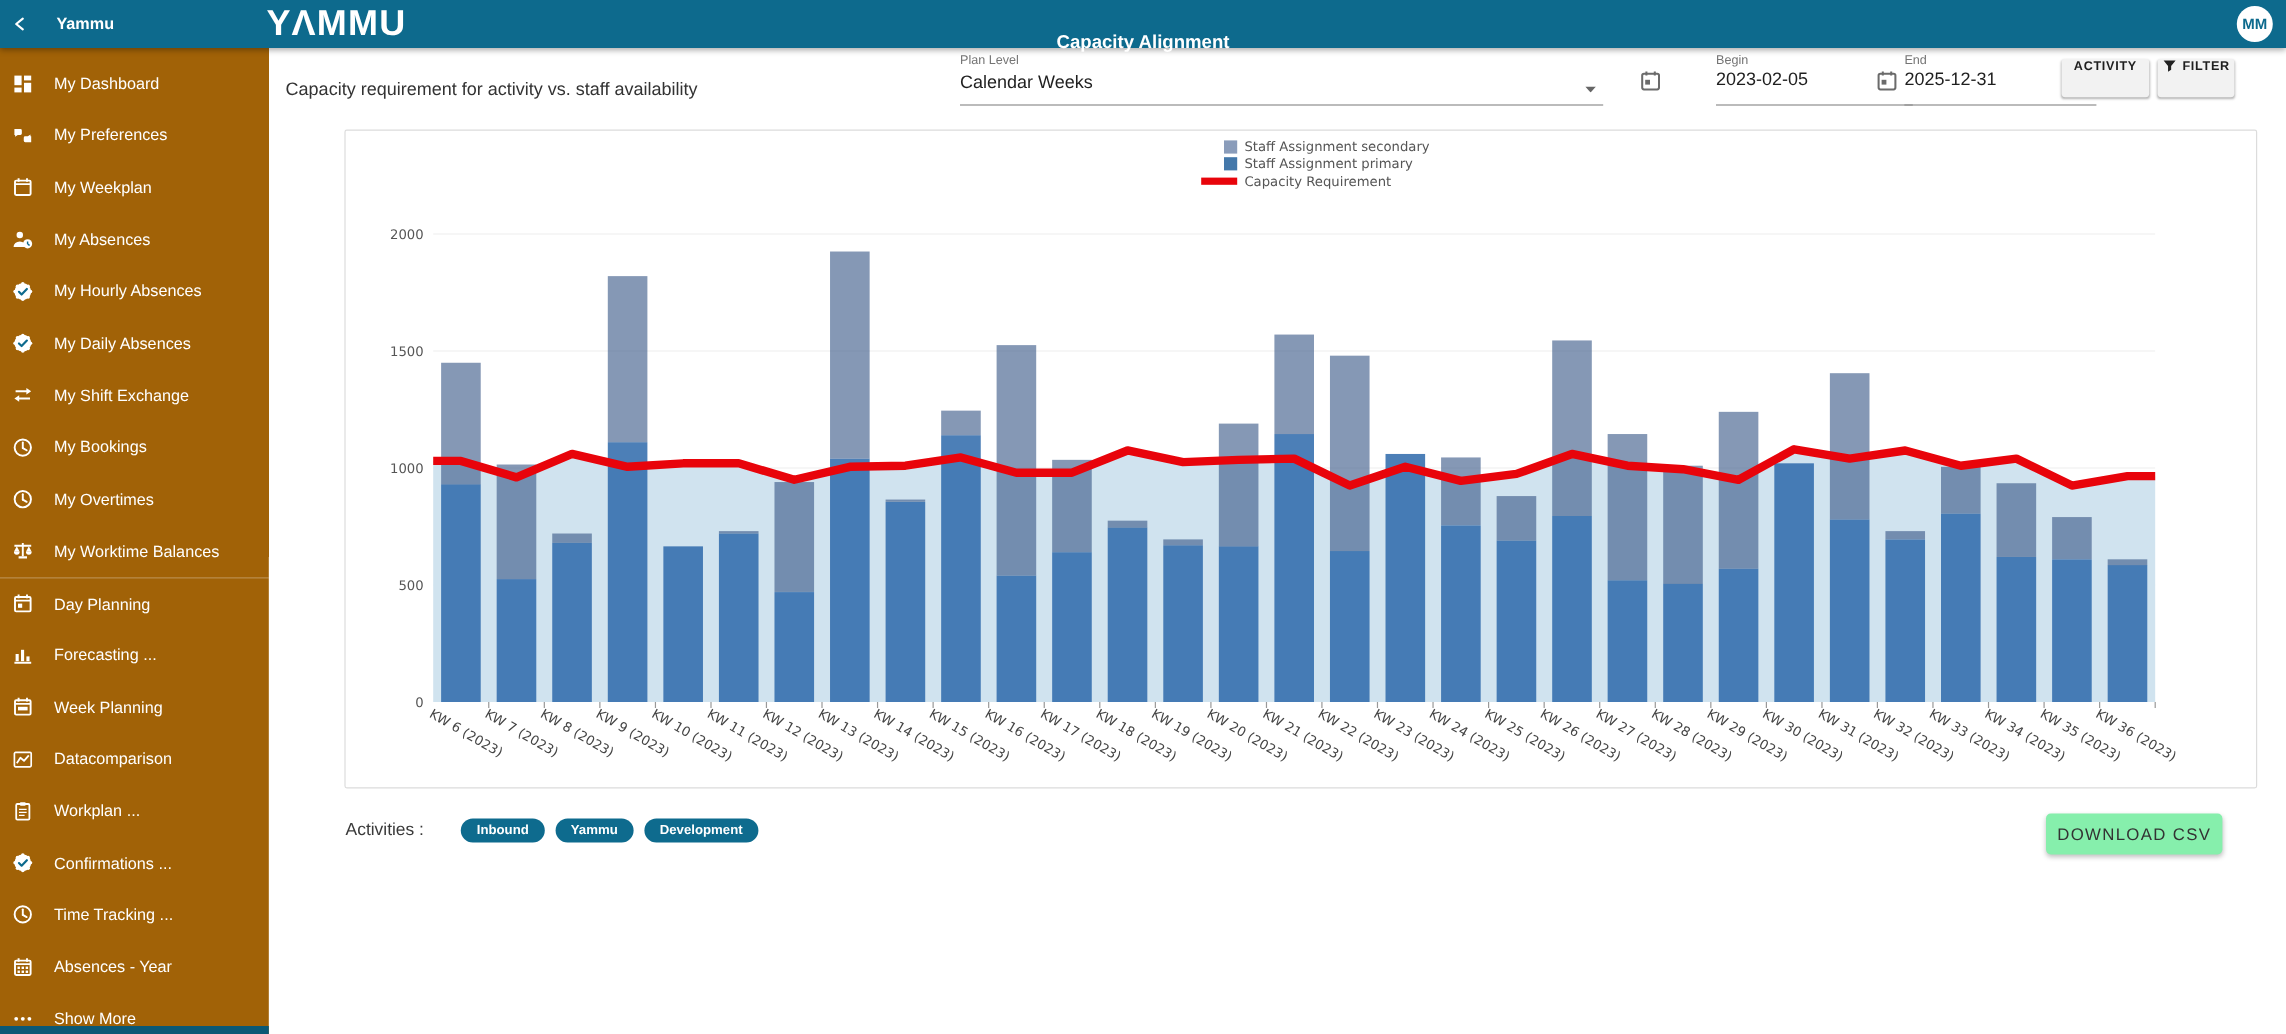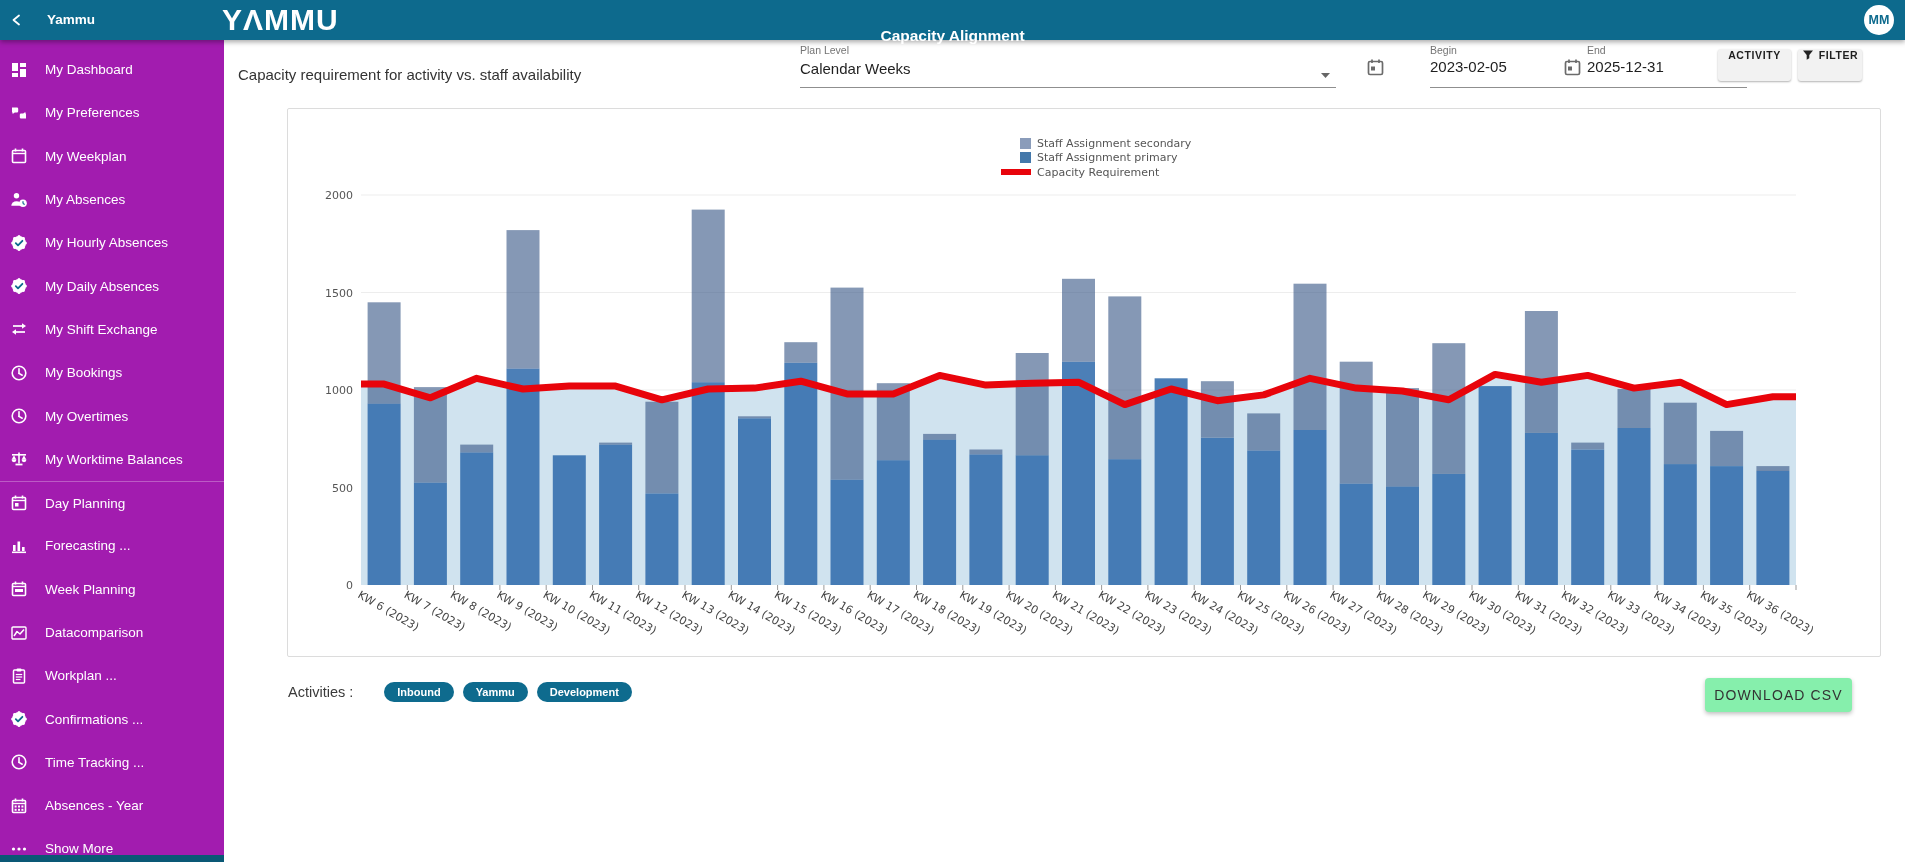--- a/index.html
+++ b/index.html
@@ -19,21 +19,21 @@
              font-family:"Liberation Sans",sans-serif; font-size:10.5px; font-weight:bold; color:#1f1f1f;
              letter-spacing:.6px; display:flex; justify-content:center; gap:5px;
              cursor:pointer; box-shadow:0 1px 2px rgba(0,0,0,.3);margin-top:40px; }
   .activity-btn { right:114px; width:73px; }
   .filter-btn  { right:43px;  width:64px; }
   .avatar { position:absolute; right:11px; top:5px; width:30px; height:30px; border-radius:50%;
             background:#fff; color:#0d6a8d; font-size:12.5px; font-weight:bold;
             display:flex; align-items:center; justify-content:center; cursor:pointer; }
 
   
-  .sidebar { position:fixed; left:0; top:40px; width:224px; height:822px; background:#a21caf; z-index:10; }
+  .sidebar { position:fixed; left:0; top:40px; width:224px; height:822px; background:#a16207; z-index:10; }
   .side-menu { padding-top:8px; }
   .side-item { height:43.3px; display:flex; align-items:center; padding-left:10px; cursor:pointer; }
   .side-item.divided { border-top:1px solid rgba(255,255,255,.28); }
   .side-icon { width:18px; height:18px; margin-right:17px; flex:0 0 18px; }
   .side-label { color:#fff; font-size:13.5px; font-weight:500; white-space:nowrap; }
   .side-strip { position:absolute; bottom:0; left:0; width:224px; height:7px; background:#0a5875; }
 
   
   .main { position:absolute; left:224px; top:40px; width:1681px; height:822px; background:#fff; }
 
@@ -49,21 +49,21 @@
   .cal-icon { position:absolute; left:0; top:18px; width:19px; height:19px; cursor:pointer; }
   .df-inner { position:absolute; left:24px; top:0; height:48px; border-bottom:1px solid #8f8f8f; }
   .df-inner input { border:none; outline:none; background:transparent; position:absolute; left:0; top:18px;
                     font-family:"Liberation Sans",sans-serif; font-size:15px; color:#1f1f1f; width:100%; }
   .date-begin { left:1142px; } .date-begin .df-inner { width:164px;margin-left:40px; }
   .date-end   { left:1339px; } .date-end   .df-inner { width:160px; }
 
   
   .chart-card { position:absolute; left:63px; top:68px; width:1594px; height:549px;
                 border:1px solid #dcdcdc; border-radius:2px; background:#fff; }
-  .legend { position:absolute; left:713px; top:6px; font-family:"DejaVu Sans",sans-serif;margin-top:21px; }
+  .legend { position:absolute; left:713px; top:6px; font-family:"DejaVu Sans",sans-serif; }
   .lg-row { display:flex; align-items:center; height:14.6px; cursor:pointer; }
   .lg-swatch-box { width:36px; display:flex; justify-content:flex-end; align-items:center; padding-right:6px; }
   .lg-square { width:11px; height:11px; }
   .lg-line { width:33px; height:6px; }
   .lg-label { font-size:11px; color:#555; }
   .axlbl { font-family:"DejaVu Sans",sans-serif; font-size:11px; fill:#555; }
   .axlbl.x { fill:#444; }
 
   
   .activities { position:absolute; left:64px; top:642px; display:flex; align-items:center; gap:9px; }

